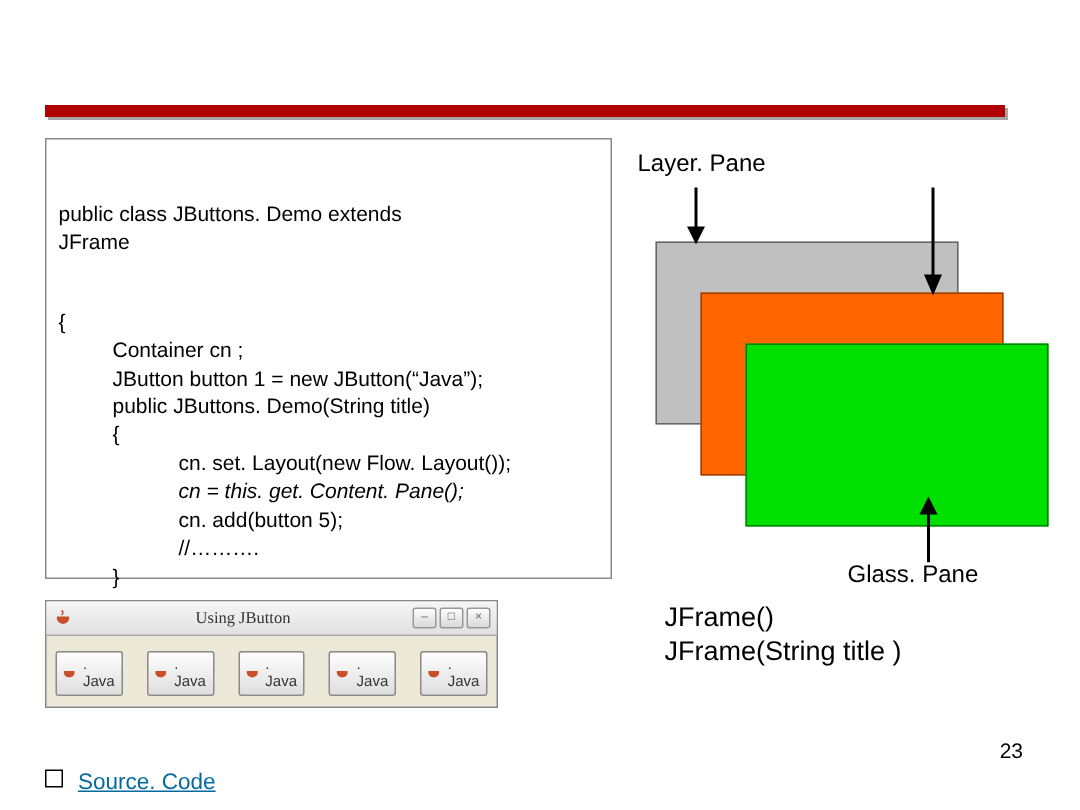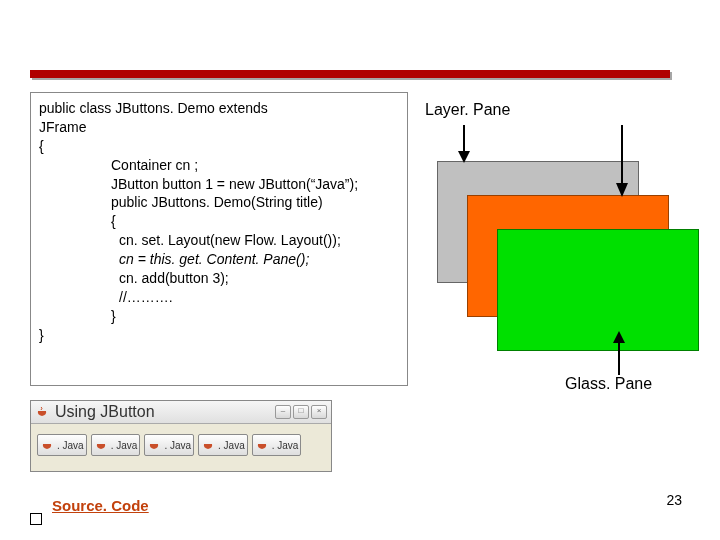--- a/index.html
+++ b/index.html
@@ -37,23 +37,23 @@
     left: 30px;
     top: 92px;
     width: 360px;
     height: 280px;
     border: 1px solid #888;
     padding: 6px 8px 6px 8px;
     font-size: 14px;
     line-height: 1.35;
     color: #000;
   }
-  .code-box .l1 { margin-left: 0; }
+  .code-box .l1 { margin-left: 0; margin-top: 34px; }
   .code-box .l2 { }
-  .code-box .l3 { margin-left: 72px; }
+  .code-box .l3 { margin-left: 36px; }
   .code-box .l4 { margin-left: 80px; }
   .code-box .ital { font-style: italic; }
 
   .panes {
     position: absolute;
     left: 415px;
     top: 95px;
     width: 290px;
     height: 295px;
   }
@@ -137,41 +137,43 @@
   }
   .cup {
     width: 14px;
     height: 14px;
     display: inline-block;
     position: relative;
   }
   .cup svg { display:block; }
   .win-title {
     flex: 1;
-    font-size: 16px;
+    text-align: center;
+    font-size: 11px;
     color: #333;
+    font-family: Liberation Serif, serif;
   }
   .win-btns {
     display: flex;
     gap: 2px;
   }
   .win-btn {
     width: 14px;
     height: 12px;
     border: 1px solid #999;
     border-radius: 2px;
     background: linear-gradient(#fefefe,#d8d8d8);
     font-size: 8px;
     line-height: 10px;
     text-align: center;
     color: #666;
   }
   .win-body {
     display: flex;
-    gap: 4px;
+    gap: 16px;
     padding: 10px 6px;
   }
   .jbtn {
     border: 1px solid #8a8a8a;
     border-radius: 2px;
     background: linear-gradient(#fefefe,#dedede);
     font-size: 10px;
     color: #333;
     padding: 3px 2px;
     display: flex;
@@ -182,25 +184,24 @@
   .page-num {
     position: absolute;
     right: 38px;
     bottom: 32px;
     font-size: 14px;
     color: #000;
   }
   .source-link {
     position: absolute;
     left: 52px;
-    bottom: 26px;
+    bottom: 10px;
     font-size: 15px;
-    color: #c2410c;
+    color: #0369a1;
     text-decoration: underline;
-    font-weight: bold;
   }
   .bullet-sq {
     position: absolute;
     left: 30px;
     width: 10px;
     height: 10px;
     border: 1px solid #000;
     background: #fff;
   }
 </style>
@@ -214,21 +215,21 @@
   <div class="code-box">
     <div class="l1">public class JButtons. Demo extends</div>
     <div class="l2">JFrame</div>
     <div class="l1">{</div>
     <div class="l3">Container cn ;</div>
     <div class="l3">JButton button 1 = new JButton(“Java”);</div>
     <div class="l3">public JButtons. Demo(String title)</div>
     <div class="l3">{</div>
     <div class="l4">cn. set. Layout(new Flow. Layout());</div>
     <div class="l4 ital">cn = this. get. Content. Pane();</div>
-    <div class="l4">cn. add(button 3);</div>
+    <div class="l4">cn. add(button 5);</div>
     <div class="l4">//……….</div>
     <div class="l3">}</div>
     <div class="l1">}</div>
   </div>
 
   <div class="panes">
     <div class="panes-lbl-layer">Layer. Pane</div>
     <div class="panes-lbl-glass">Glass. Pane</div>
 
     <div class="box-gray"></div>
@@ -248,20 +249,24 @@
         </svg>
     </div>
     <div class="arrow" style="left:195px; top:236px;">
       <svg width="18" height="44">
           <polygon points="3,12 15,12 9,0" fill="#000"></polygon>
           <line x1="9" y1="10" x2="9" y2="44" stroke="#000" stroke-width="2"></line>
         </svg>
     </div>
   </div>
 
+  <div class="ctor-text">
+    <div>JFrame()</div>
+    <div>JFrame(String title )</div>
+  </div>
 
   <div class="win-demo">
     <div class="win-titlebar">
       <span class="cup">
         <svg viewBox="0 0 14 14">
             <path d="M3 6 Q2 10 7 11 Q12 10 11 6 Z" fill="#c94f2a"></path>
             <path d="M6 2 Q8 3 6 5" stroke="#c94f2a" fill="none" stroke-width="1"></path>
           </svg>
       </span>
       <span class="win-title">Using JButton</span>

